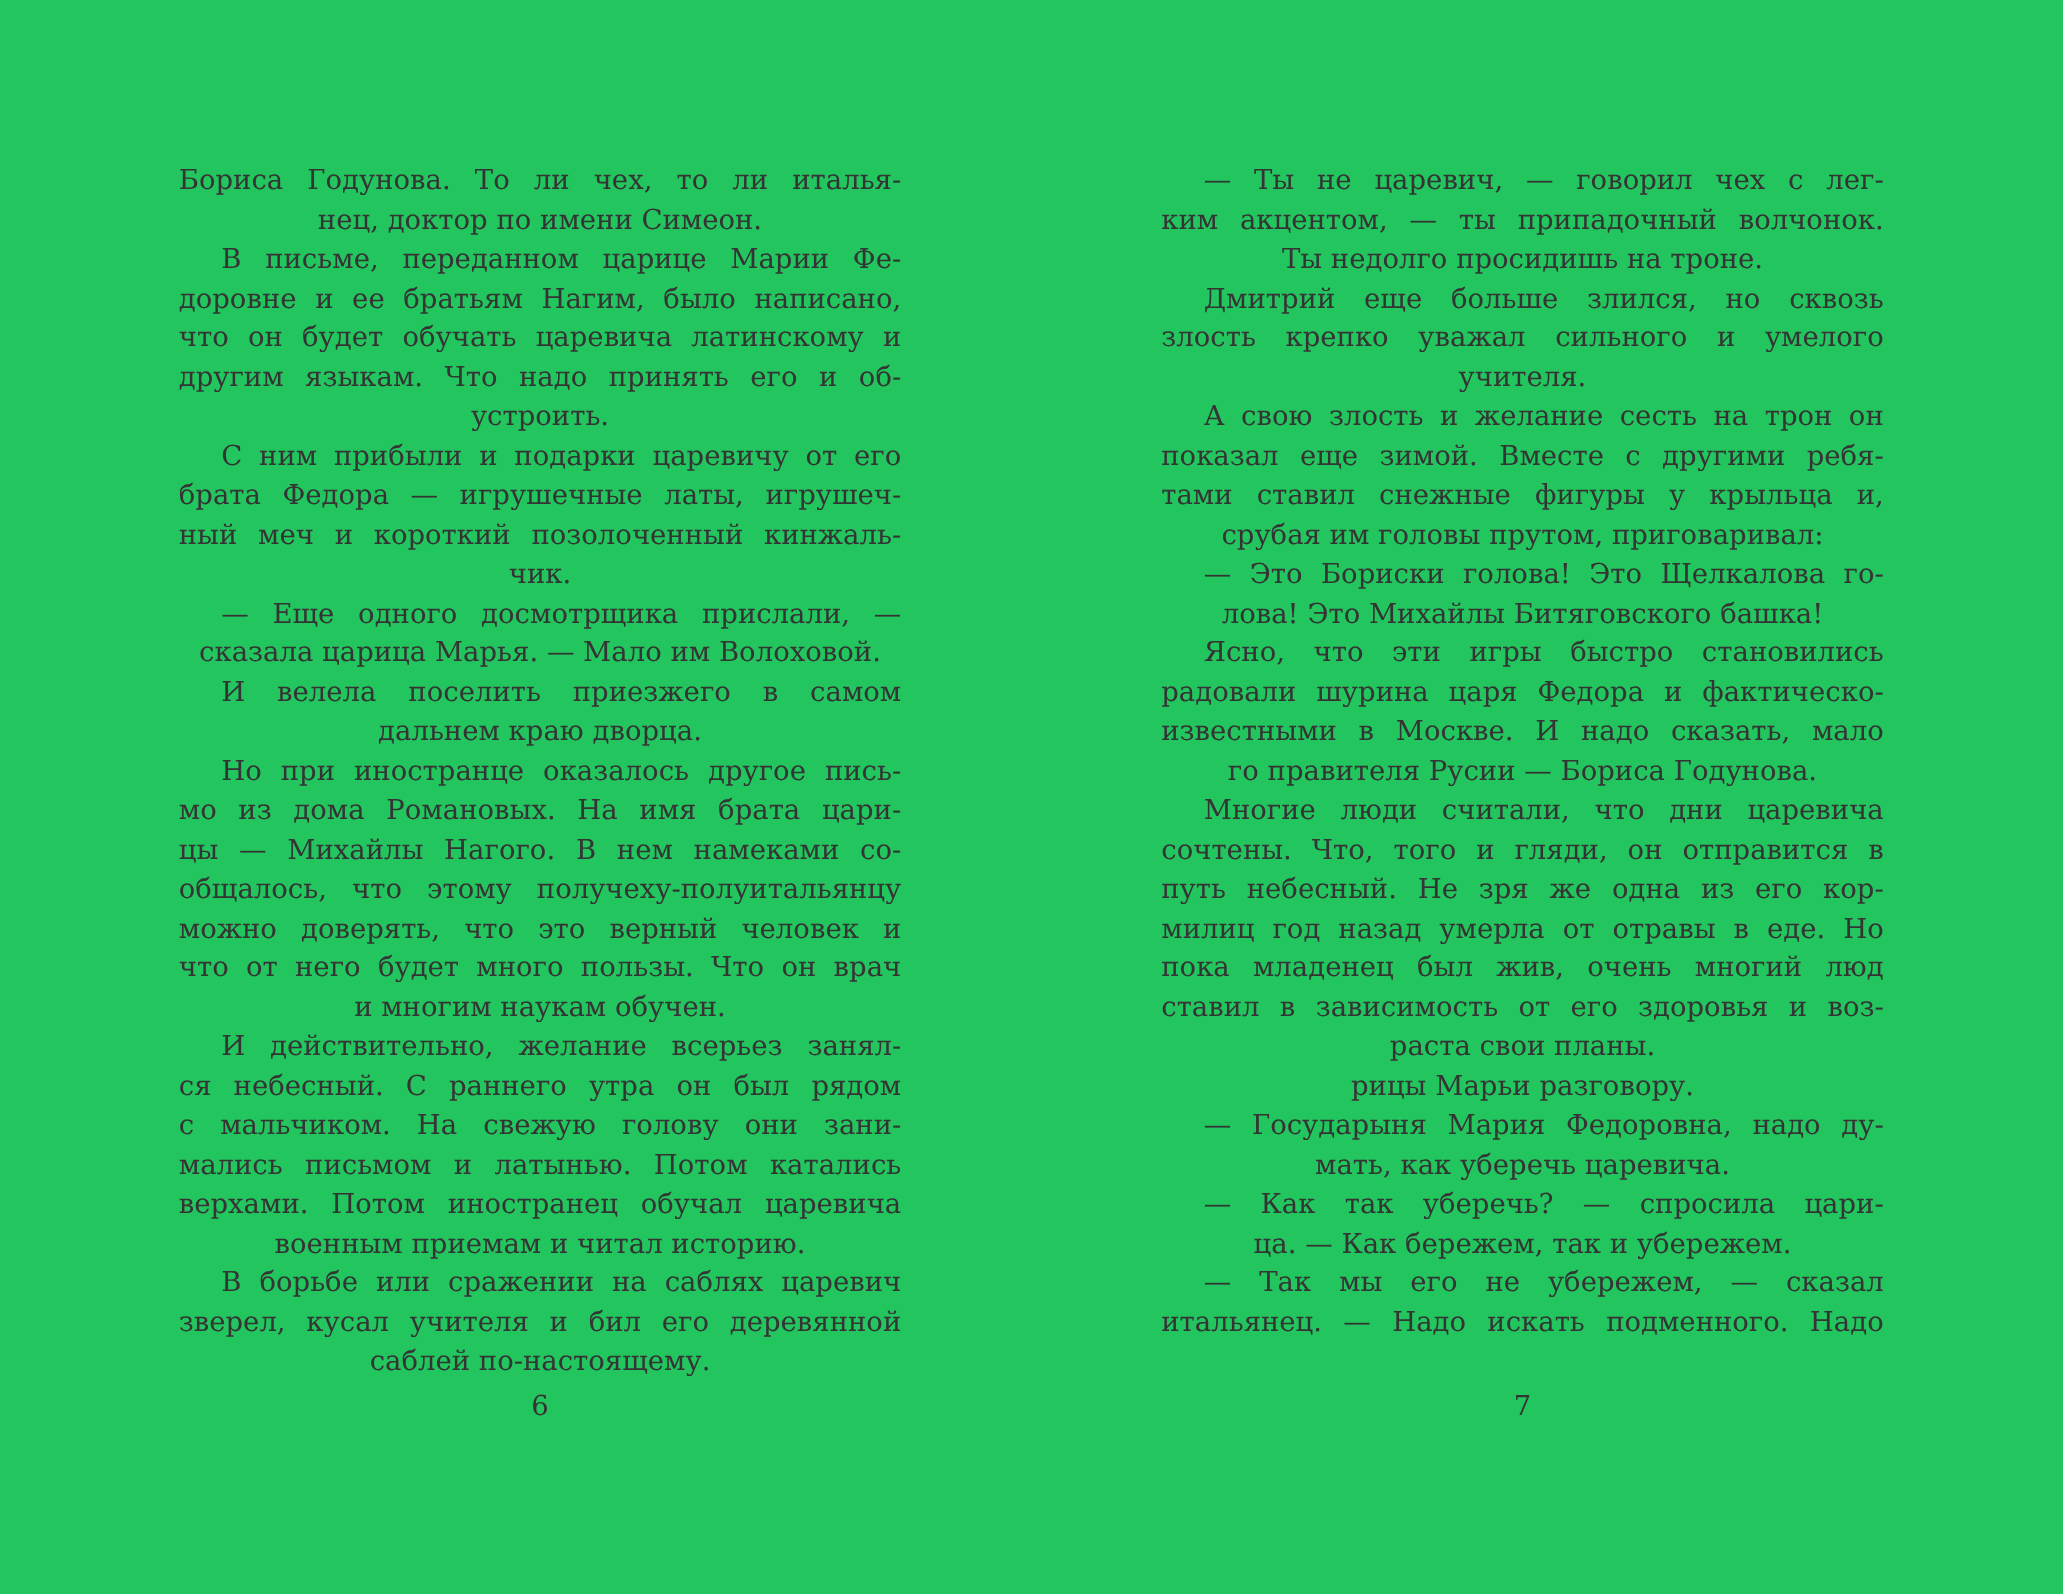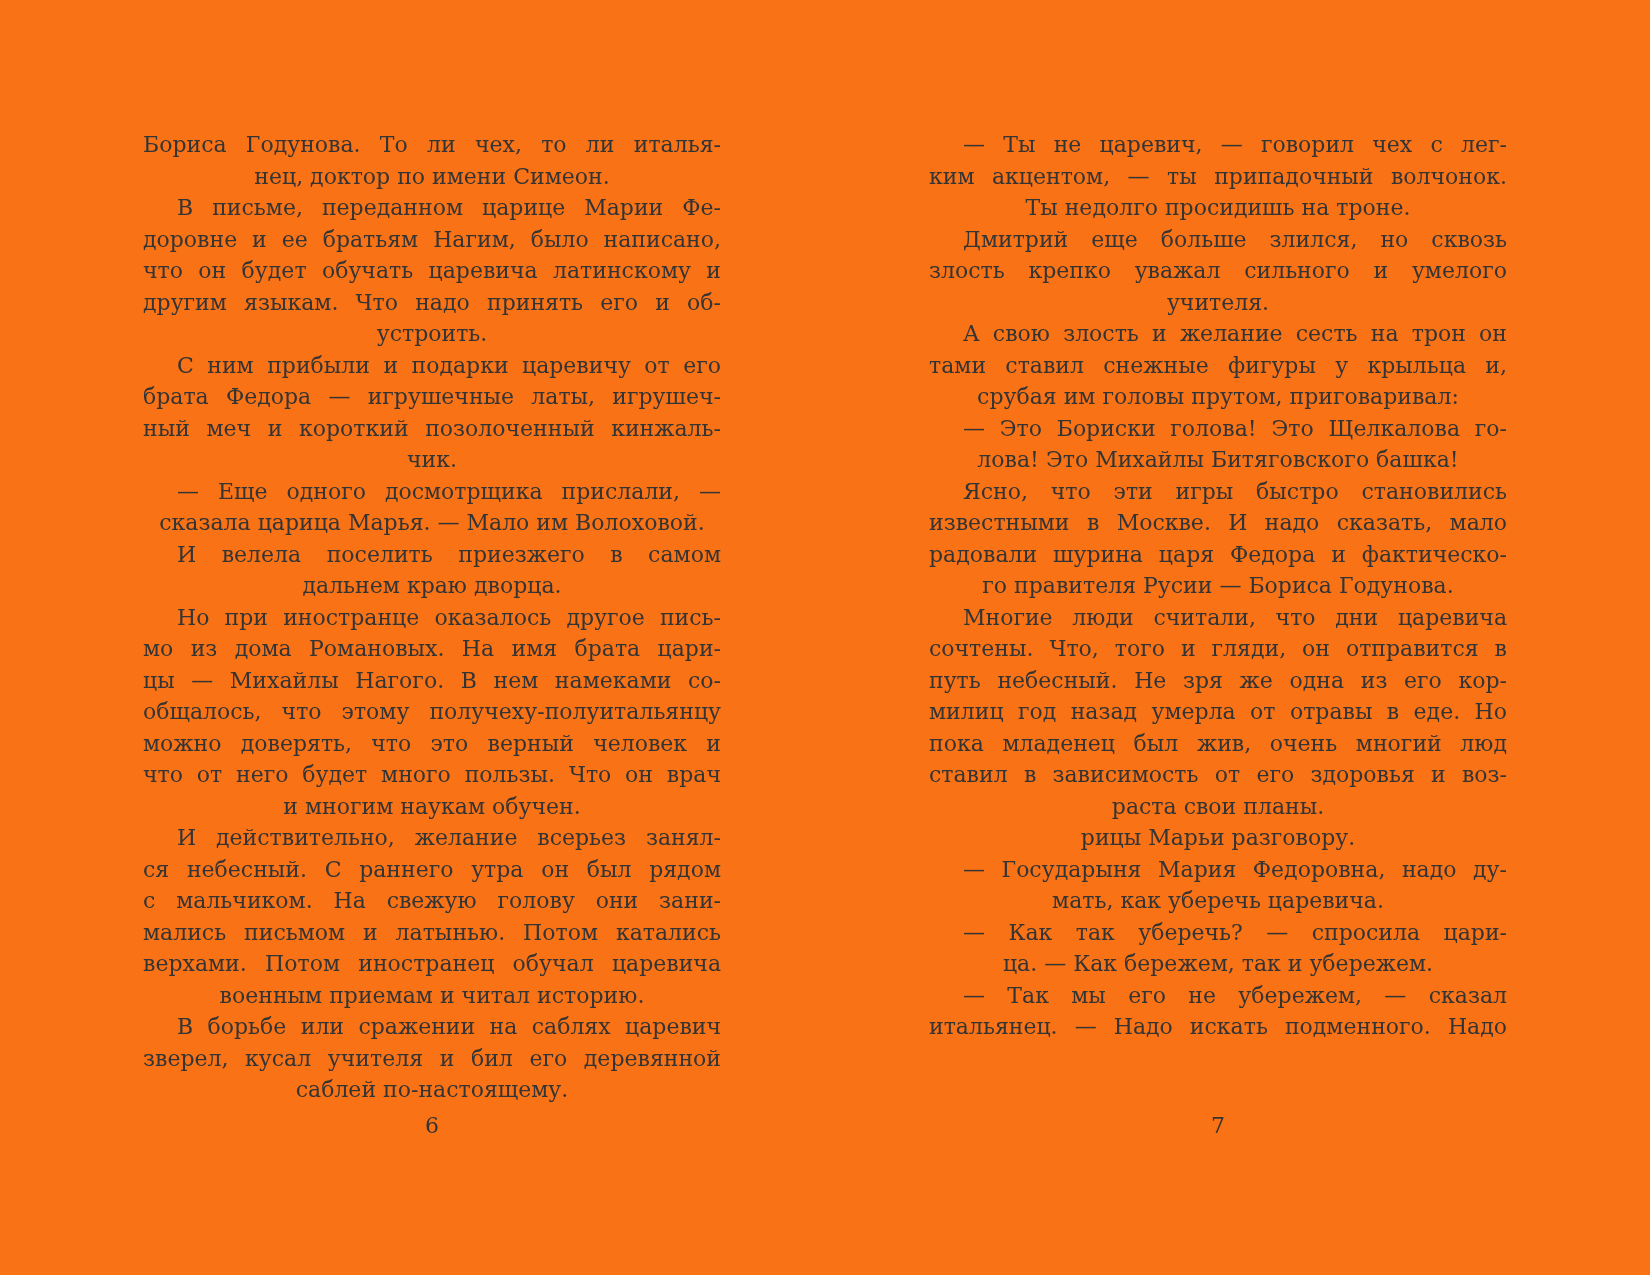--- a/index.html
+++ b/index.html
@@ -10,21 +10,21 @@
   body {
     position: relative;
     width: 1650px;
     height: 1275px;
     overflow: hidden;
     font-family: "DejaVu Serif", "Liberation Serif", serif;
   }
   .spread {
     position: absolute;
     inset: 0;
-    background: #f97316;
+    background: #22c55e;
   }
   .text-column {
     position: absolute;
     top: 129px;
     width: 578px;
     color: #343434;
     font-size: 22px;
     line-height: 31.5px;
     text-rendering: optimizeLegibility;
   }
@@ -96,27 +96,28 @@
     </div>
 
   <div class="text-column" id="col-right">
       <div class="line j indent">— Ты не царевич, — говорил чех с лег-</div>
       <div class="line j">ким акцентом, — ты припадочный волчонок.</div>
       <div class="line l">Ты недолго просидишь на троне.</div>
       <div class="line j indent">Дмитрий еще больше злился, но сквозь</div>
       <div class="line j">злость крепко уважал сильного и умелого</div>
       <div class="line l">учителя.</div>
       <div class="line j indent">А свою злость и желание сесть на трон он</div>
+      <div class="line j">показал еще зимой. Вместе с другими ребя-</div>
       <div class="line j">тами ставил снежные фигуры у крыльца и,</div>
       <div class="line l">срубая им головы прутом, приговаривал:</div>
       <div class="line j indent">— Это Бориски голова! Это Щелкалова го-</div>
       <div class="line l">лова! Это Михайлы Битяговского башка!</div>
       <div class="line j indent">Ясно, что эти игры быстро становились</div>
+      <div class="line j">радовали шурина царя Федора и фактическо-</div>
       <div class="line j">известными в Москве. И надо сказать, мало</div>
-      <div class="line j">радовали шурина царя Федора и фактическо-</div>
       <div class="line l">го правителя Русии — Бориса Годунова.</div>
       <div class="line j indent">Многие люди считали, что дни царевича</div>
       <div class="line j">сочтены. Что, того и гляди, он отправится в</div>
       <div class="line j">путь небесный. Не зря же одна из его кор-</div>
       <div class="line j">милиц год назад умерла от отравы в еде. Но</div>
       <div class="line j">пока младенец был жив, очень многий люд</div>
       <div class="line j">ставил в зависимость от его здоровья и воз-</div>
       <div class="line l">раста свои планы.</div>
       <div class="line l">рицы Марьи разговору.</div>
       <div class="line j indent">— Государыня Мария Федоровна, надо ду-</div>

